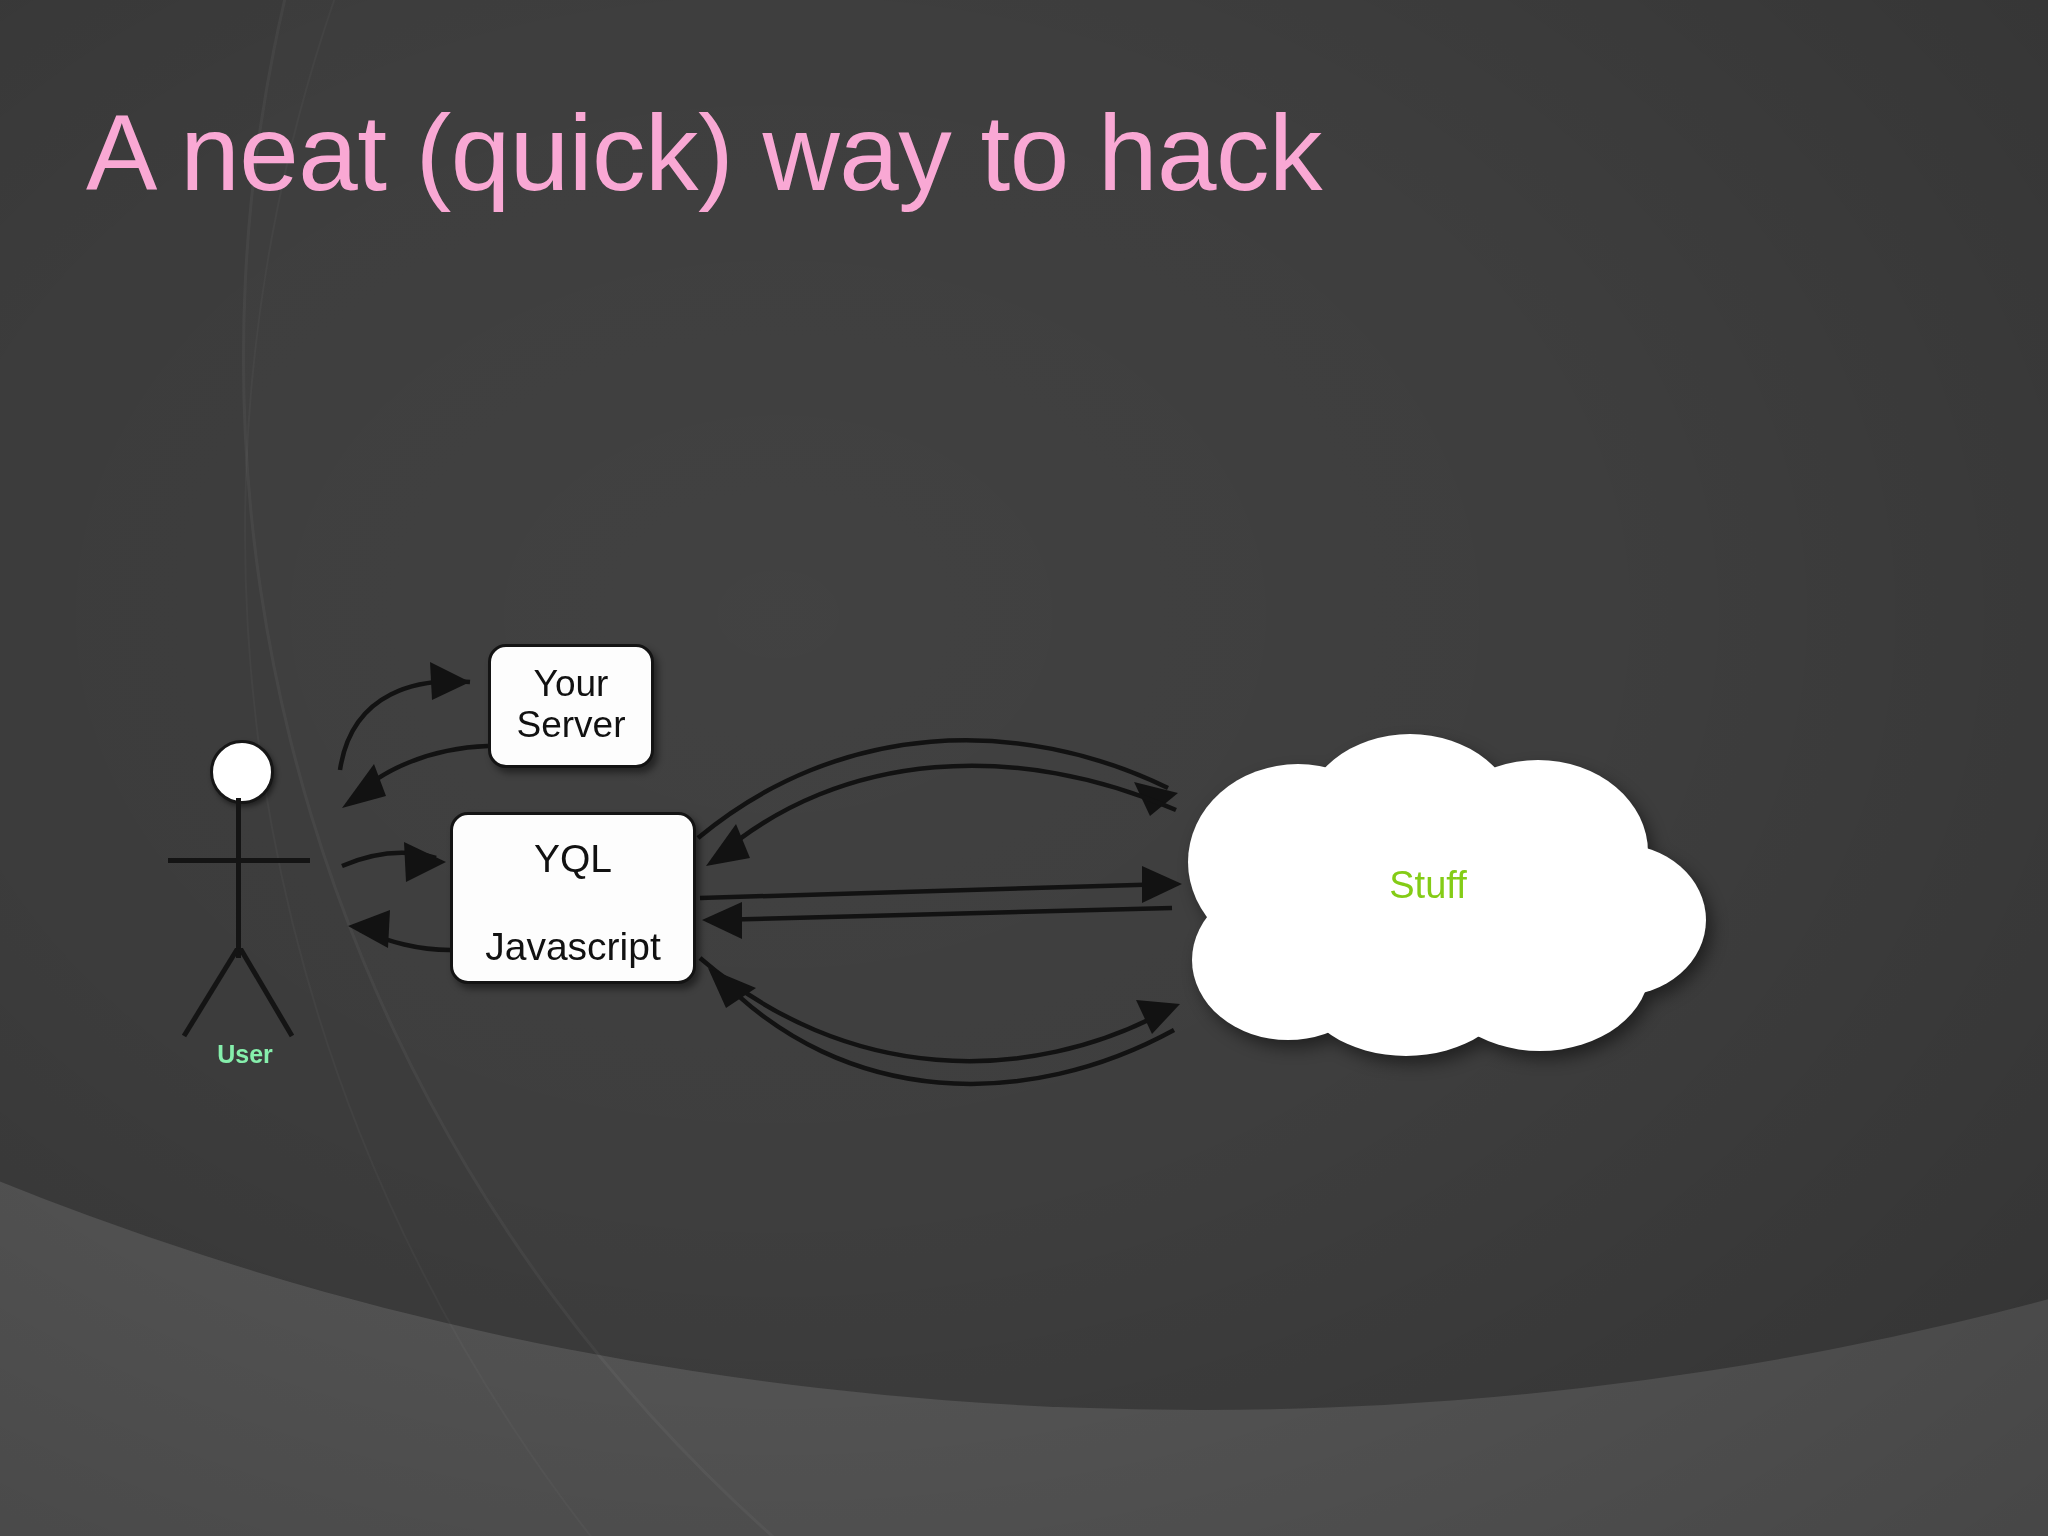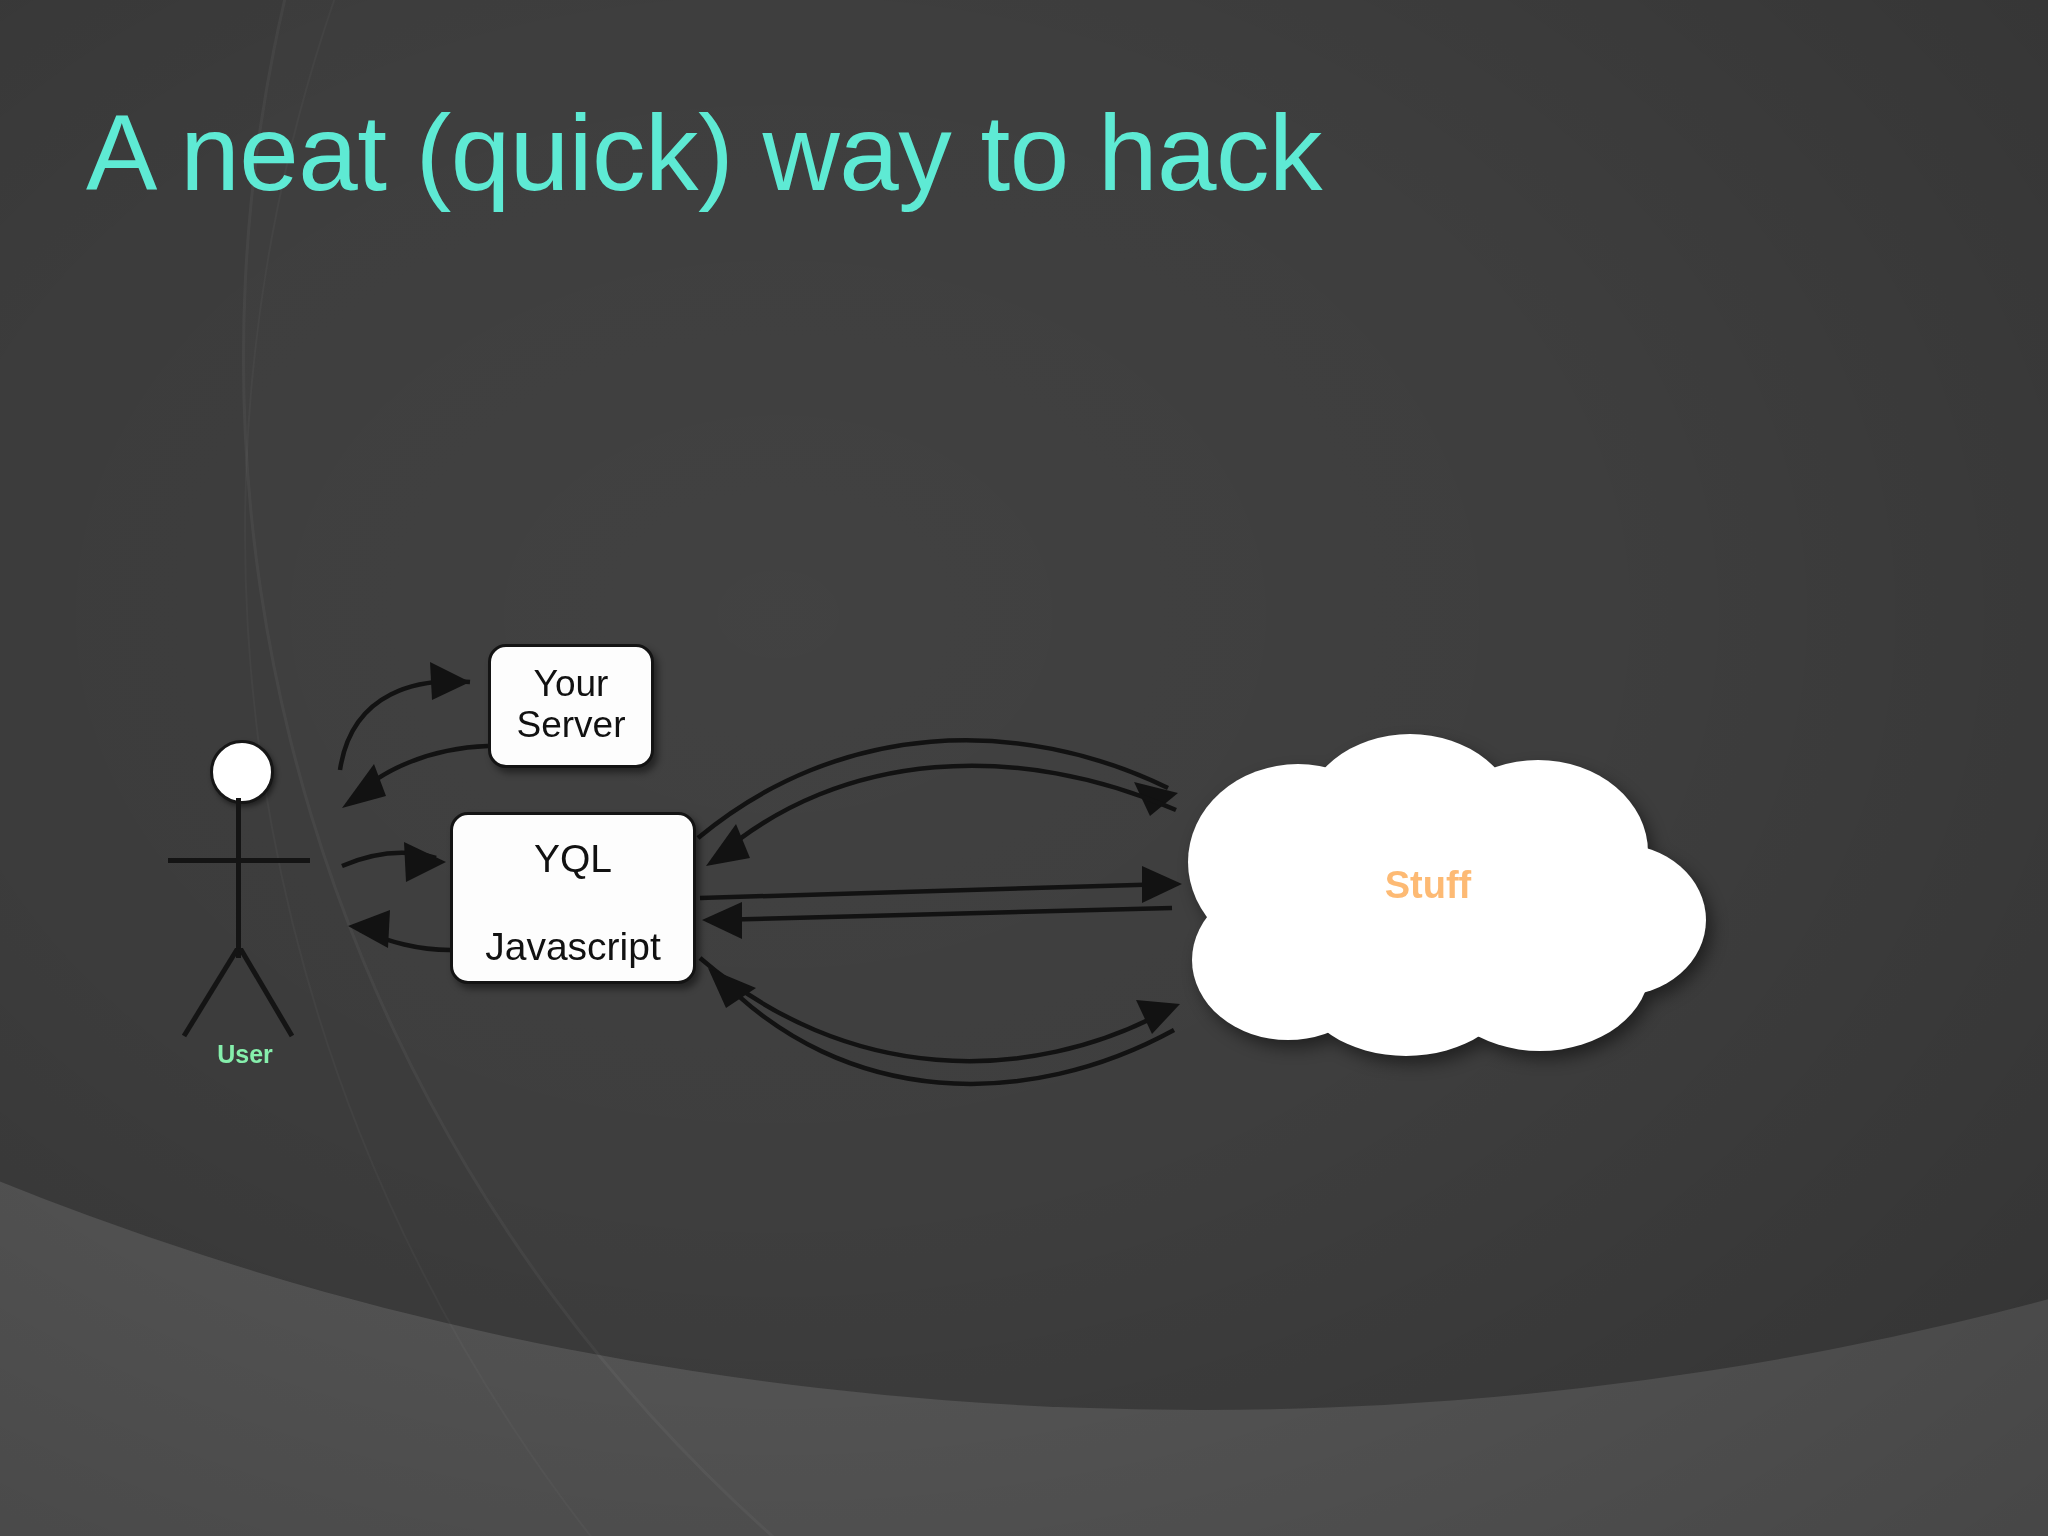--- a/index.html
+++ b/index.html
@@ -67,21 +67,21 @@
     inset: 0;
     background: radial-gradient(ellipse at 38% 40%, rgba(255,255,255,0.02) 0%, rgba(0,0,0,0.0) 45%, rgba(0,0,0,0.18) 100%);
   }
 
   
   #title {
     position: absolute;
     left: 86px;
     top: 96px;
     width: 1700px;
-    color: #5eead4;
+    color: #f9a8d4;
     font-size: 107px;
     line-height: 1.08;
     font-weight: 400;
     letter-spacing: -0.5px;
     white-space: nowrap;
   }
 
   
   #diagram {
     position: absolute;
@@ -129,21 +129,21 @@
   #actor-label {
     position: absolute; left: 0; top: 300px; width: 190px;
     text-align: center; color: #86efac; font-size: 25px; font-weight: bold;
   }
 
   
   #cloud { position: absolute; left: 1148px; top: 712px; width: 560px; height: 350px; }
   #cloud svg { display: block; filter: drop-shadow(6px 8px 8px rgba(0,0,0,0.45)); }
   #cloud-label {
     position: absolute; left: 0; top: 152px; width: 560px;
-    text-align: center; color: #fdba74; font-size: 38px; font-weight: bold;
+    text-align: center; color: #84cc16; font-size: 38px; font-weight: normal;
   }
 
   
   #arrows { position: absolute; left: 0; top: 0; width: 2048px; height: 1536px; }
   #arrows path { fill: none; stroke: #121212; stroke-width: 4.5; }
   #arrows polygon { fill: #121212; }
 </style>
 </head>
 <body>
 

